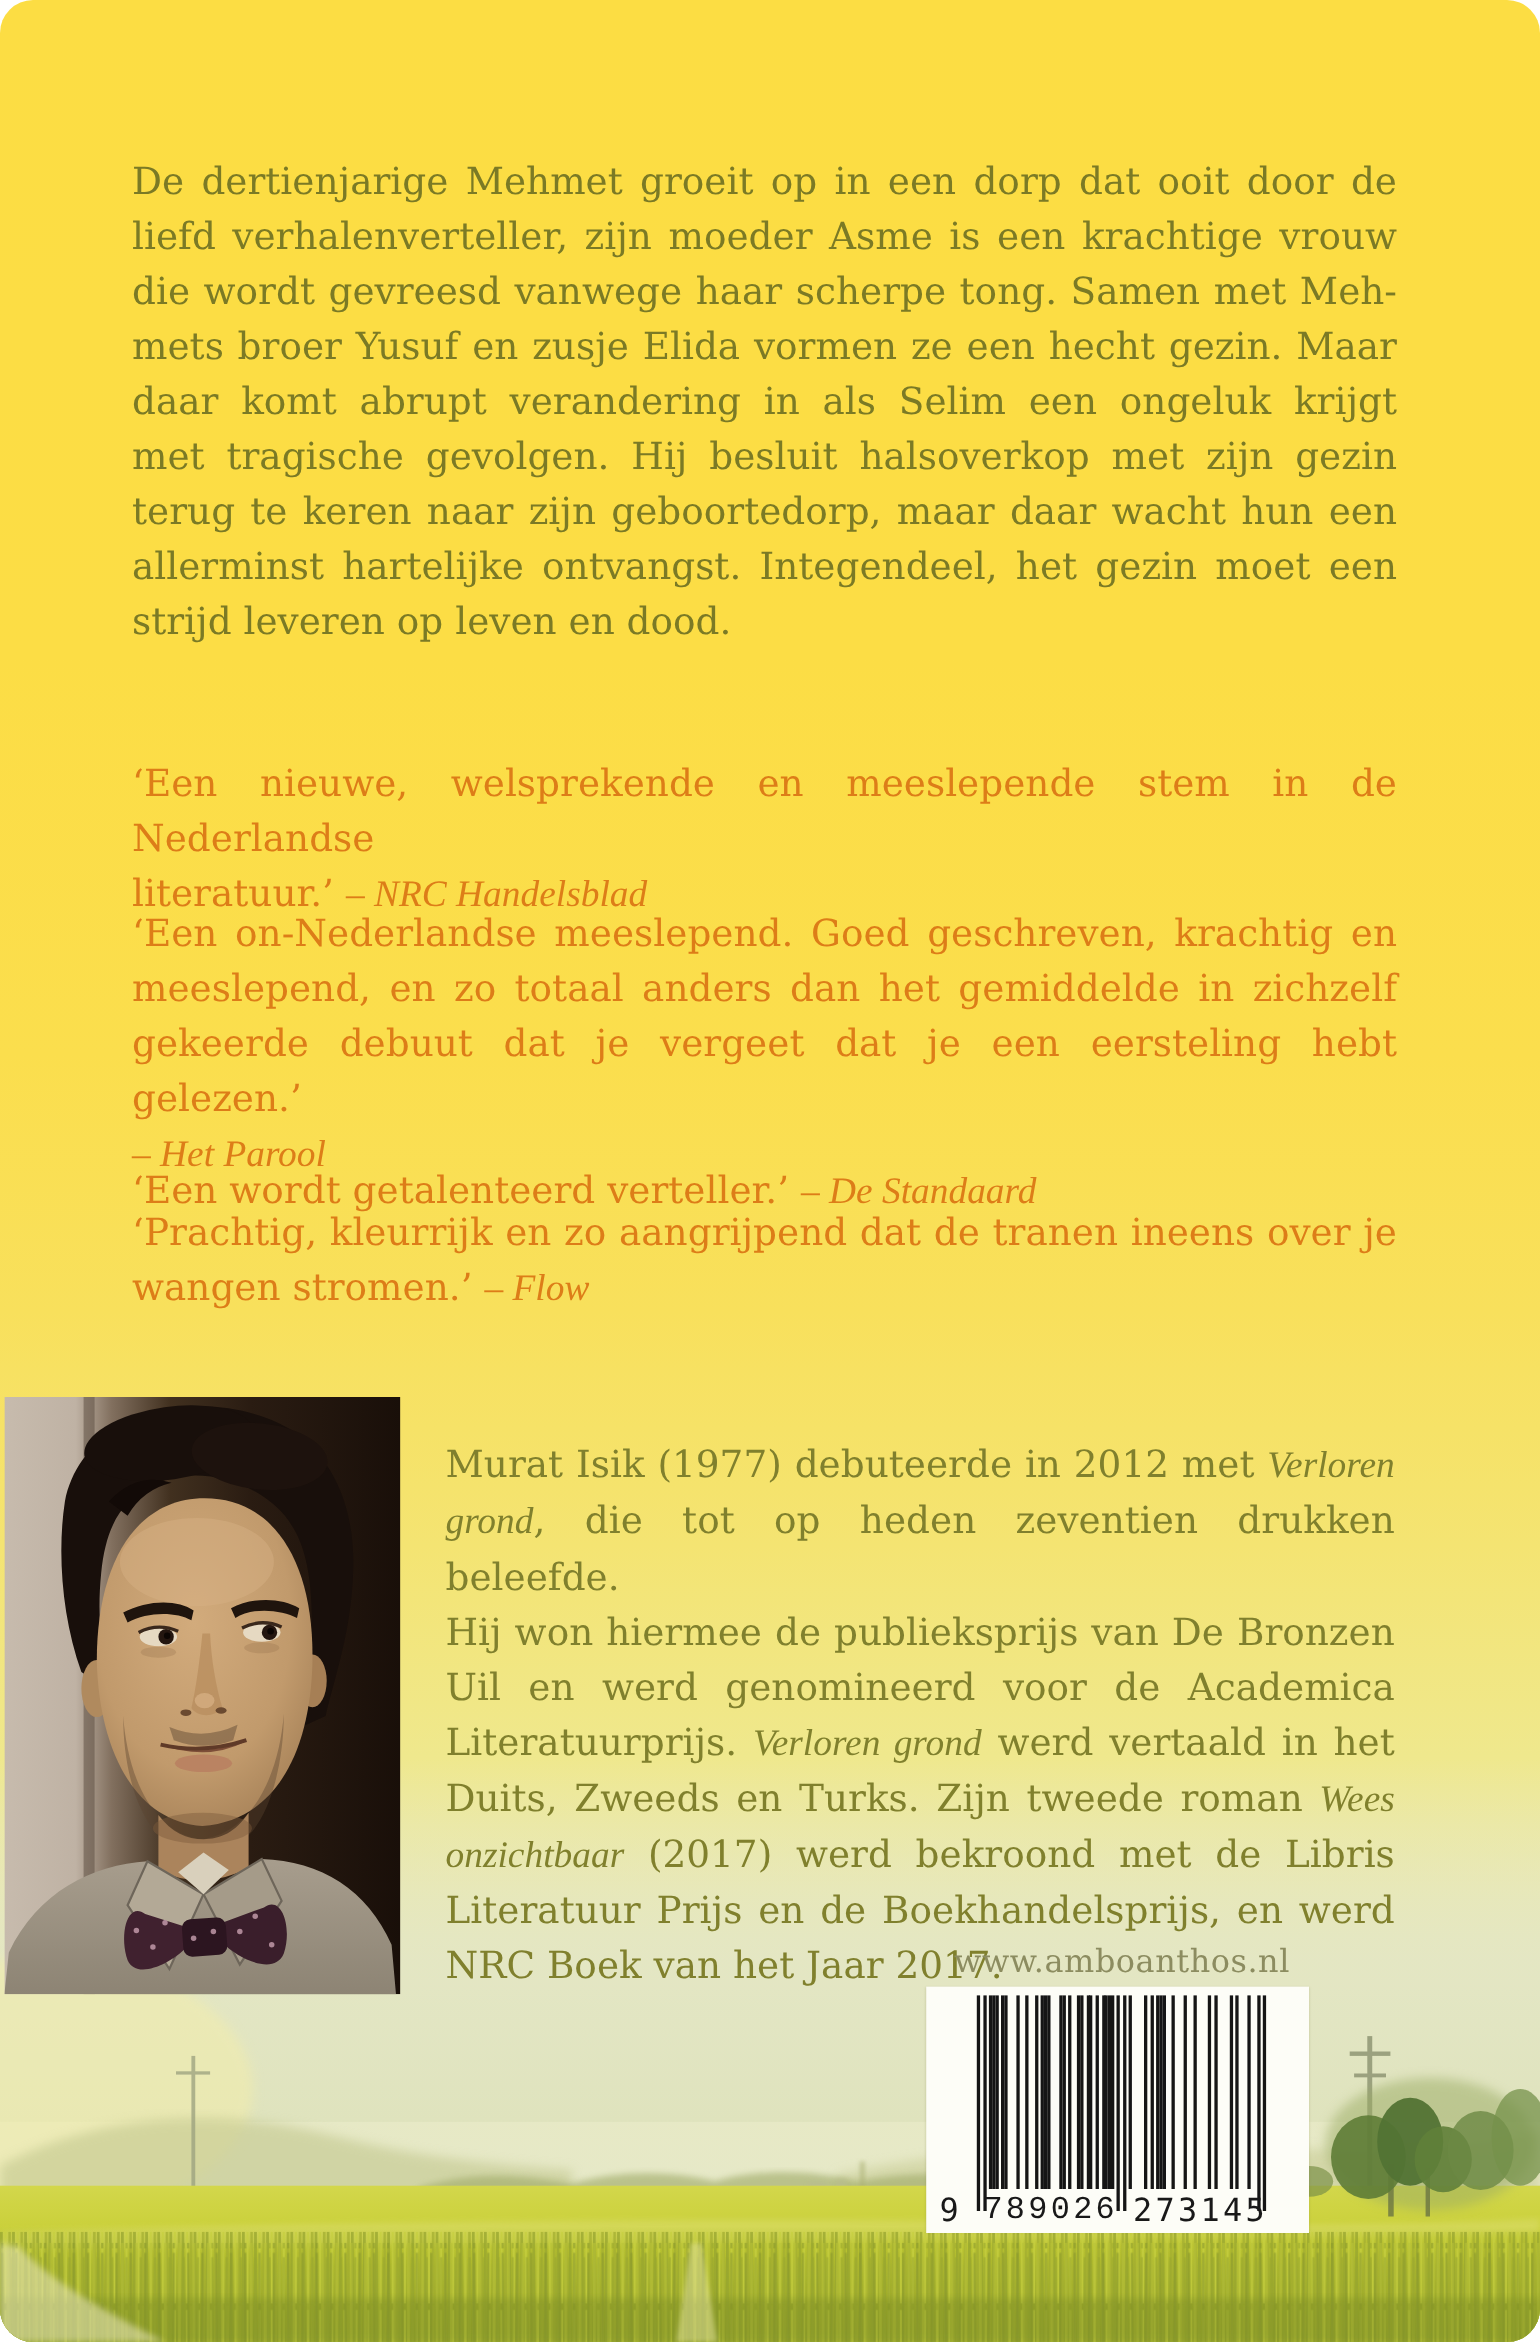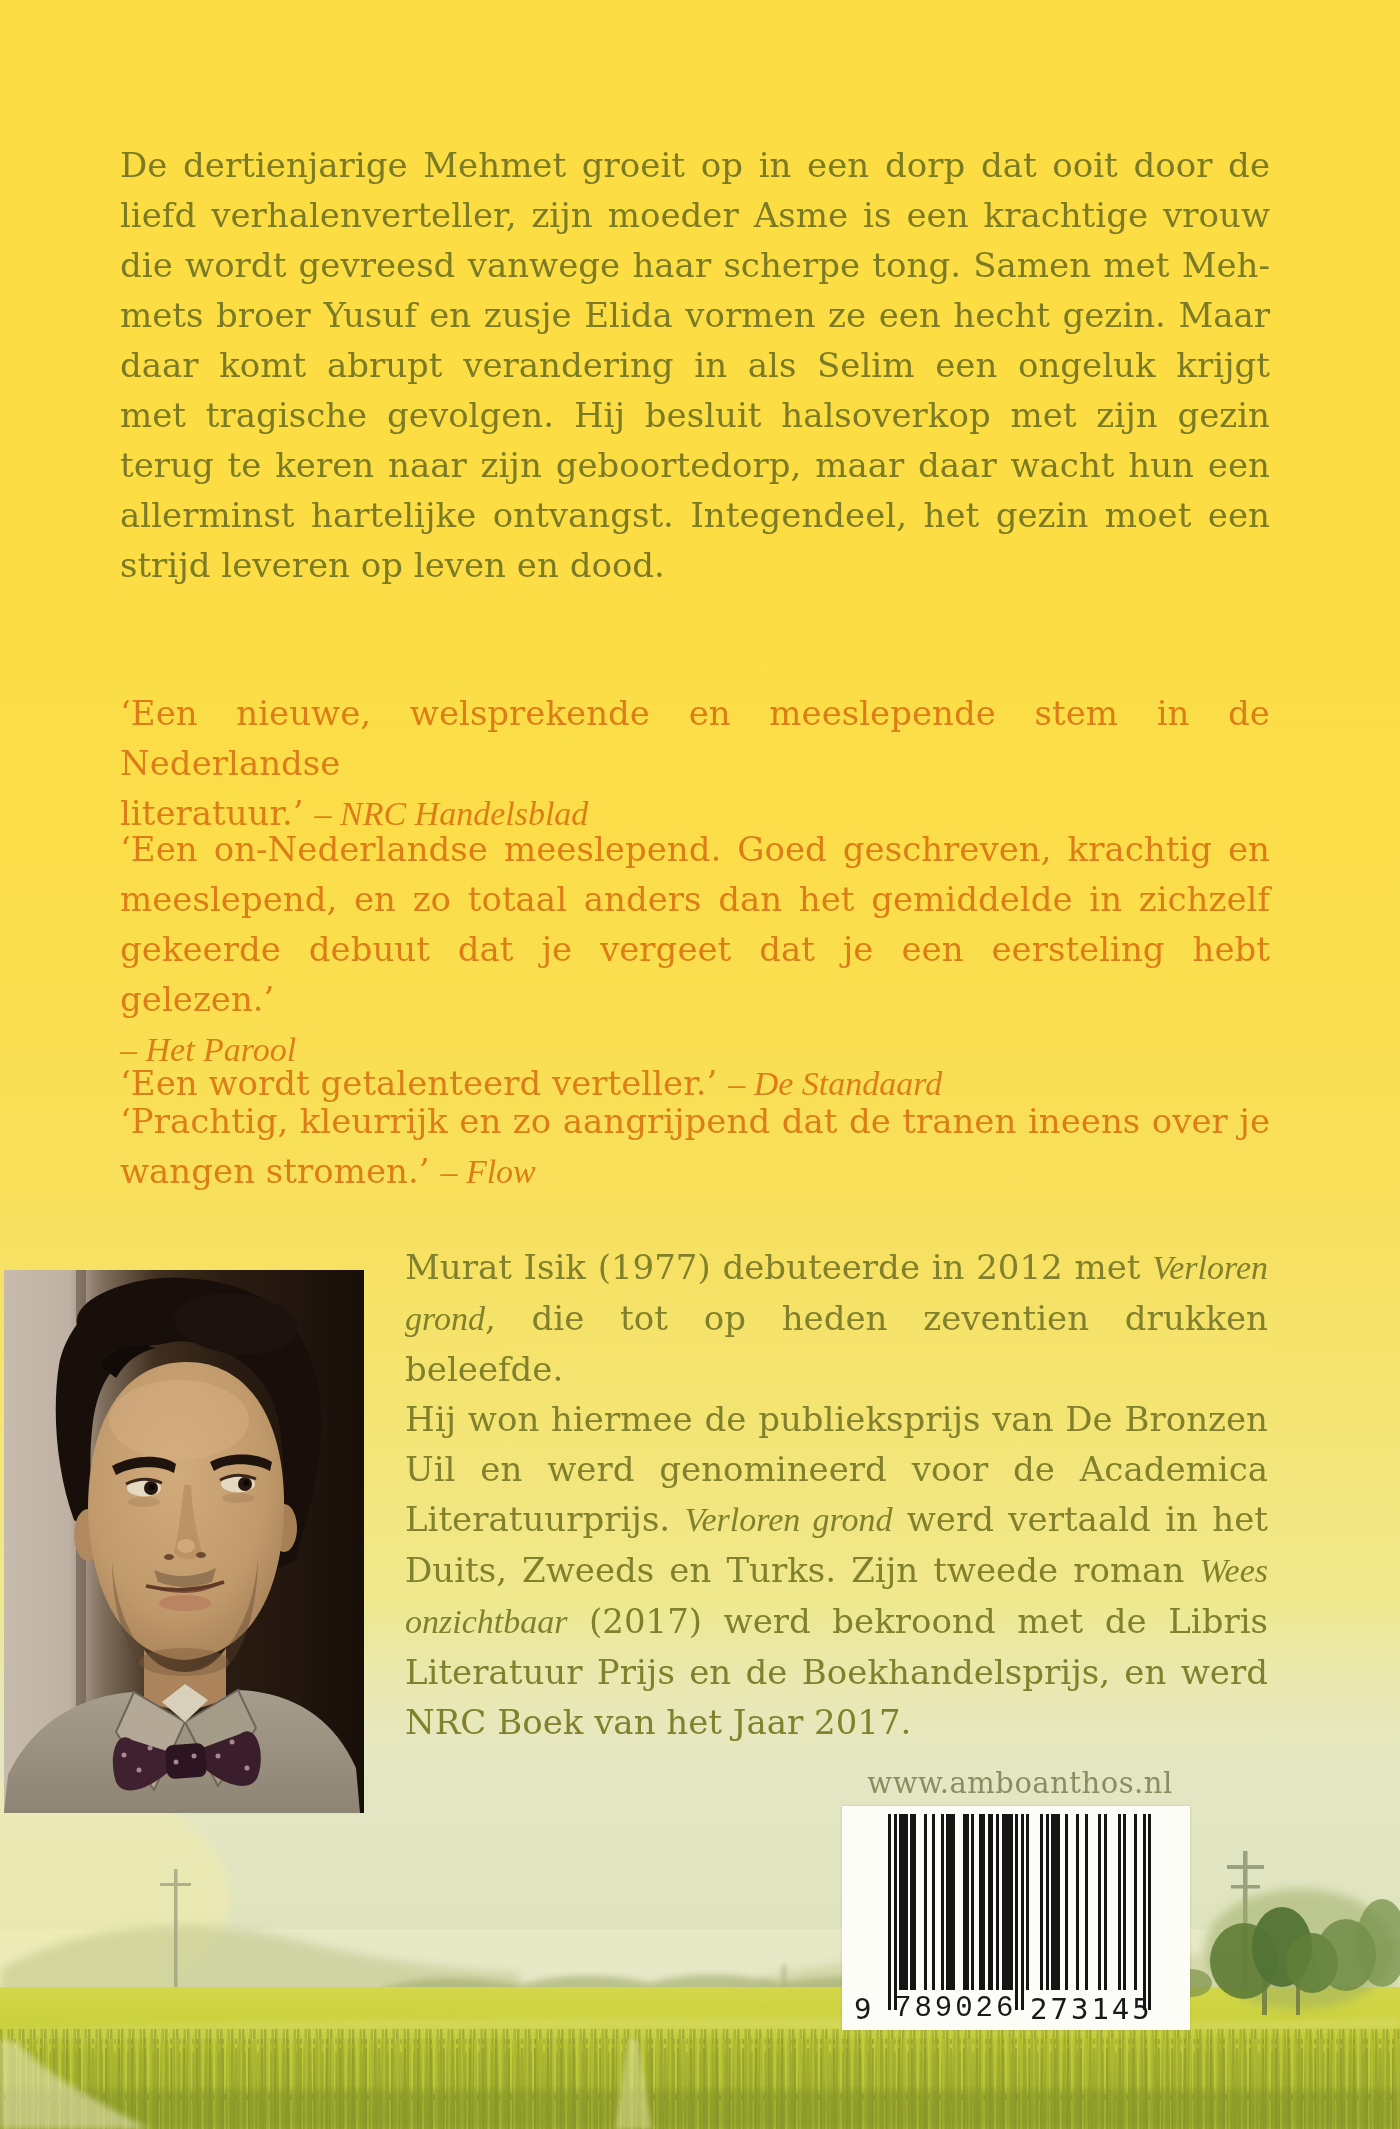--- a/index.html
+++ b/index.html
@@ -2,27 +2,28 @@
 <html><head>
 <meta charset="utf-8">
 <style>
   html,body{margin:0;padding:0;}
   body{width:1400px;height:2129px;font-family:"DejaVu Serif",serif;}
   .cover{
     position:relative;width:1400px;height:2129px;overflow:hidden;
     background:linear-gradient(180deg,
       #fcdd43 0%, #fcdd45 28%, #fbde4d 45%, #f8e05c 56%,
       #f4e472 66%, #efe88d 75%, #eae9ab 82%, #e7e9c3 88%, #e5e8cd 100%);
+    border-radius:30px;
   }
   
   .textblock{position:absolute;left:120px;width:1150px;font-size:34px;line-height:50px;}
   .synopsis{top:140px;color:#7b7a25;}
   .quote{color:#dd7d18;}
   .q1{top:688px;} .q2{top:824px;} .q3{top:1058px;} .q4{top:1096px;}
-  .bio{left:405px;top:1242px;width:863px;color:#80802d;}
+  .bio{left:405px;top:1307px;width:863px;color:#80802d;}
   .line{text-align:justify;text-align-last:justify;}
   .line.last{text-align-last:left;}
   .it{font-style:italic;font-family:Liberation Serif, serif;}
   
   .photo{position:absolute;left:4px;top:1270px;width:360px;height:543px;}
   .photo svg{display:block;}
   
   .pub-url{
     position:absolute;left:841px;top:1766px;width:358px;
     text-align:center;font-size:29px;color:#8c8c60;letter-spacing:.5px;

